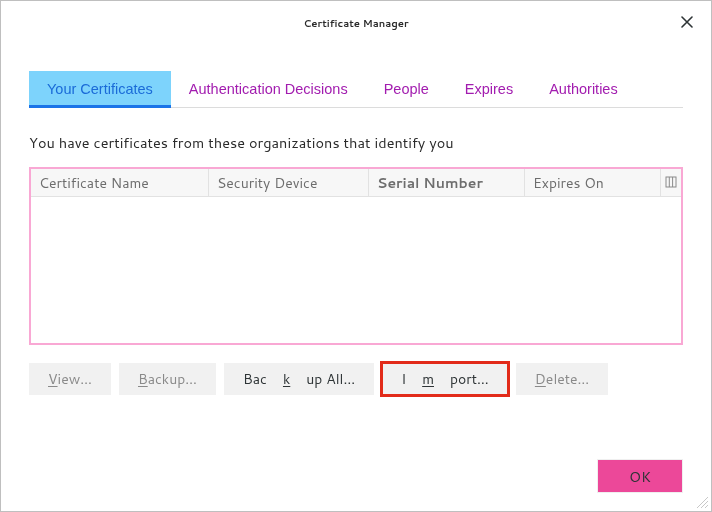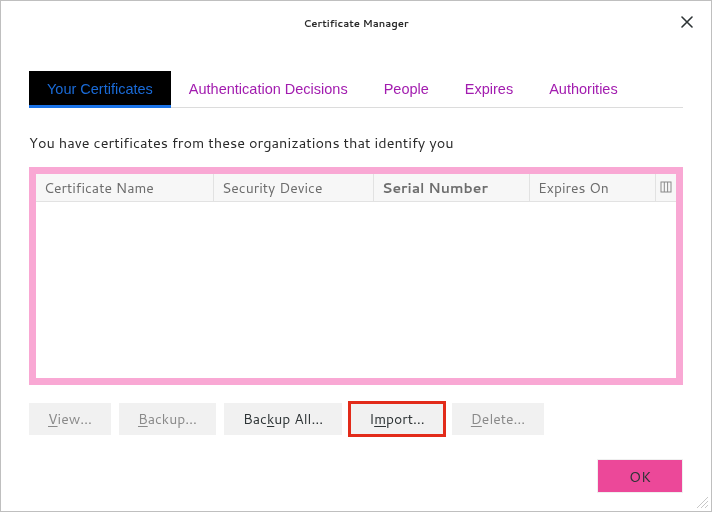--- a/index.html
+++ b/index.html
@@ -64,39 +64,39 @@
   .tab {
     padding: 10px 18px;
     font-size: 14.5px;
     color: #a21caf;
     background: transparent;
     border: none;
     cursor: pointer;
     position: relative;
   }
   .tab.active {
-    background: #000000;
+    background: #7dd3fc;
     color: #1a6bd8;
   }
   .tab.active::after {
     content: "";
     position: absolute;
     left: 0; right: 0; bottom: -1px;
     height: 3px;
     background: #1a73e8;
   }
   .desc {
     margin-top: 24px;
     margin-bottom: 14px;
     font-size: 14.5px;
     color: #2b2b2b;
   }
   .table {
-    border: 7px solid #f9a8d4;
-    height: 218px;
+    border: 2px solid #f9a8d4;
+    height: 178px;
     display: flex;
     flex-direction: column;
     background: #fff;
     gap: 40px;
   }
   .thead {
     display: flex;
     background: #f7f7f7;
     color: #6d6d6d;
     font-size: 14px;
@@ -144,20 +144,21 @@
     color: #8a8a8a;
     cursor: default;
     font-family: inherit;
     display: inline-flex;
     align-items: center;
     justify-content: center;
   }
   .btn.enabled {
     color: #2e3436;
     cursor: pointer;
+    gap: 16px;
   }
   .btn .ul { text-decoration: underline; text-decoration-thickness: 1px; text-underline-offset: 2px; }
   .highlight {
     outline: 3px solid #e22b1a;
     outline-offset: -1px;
   }
   .footer {
     display: flex;
     justify-content: flex-end;
     padding: 8px 28px 18px 28px;

